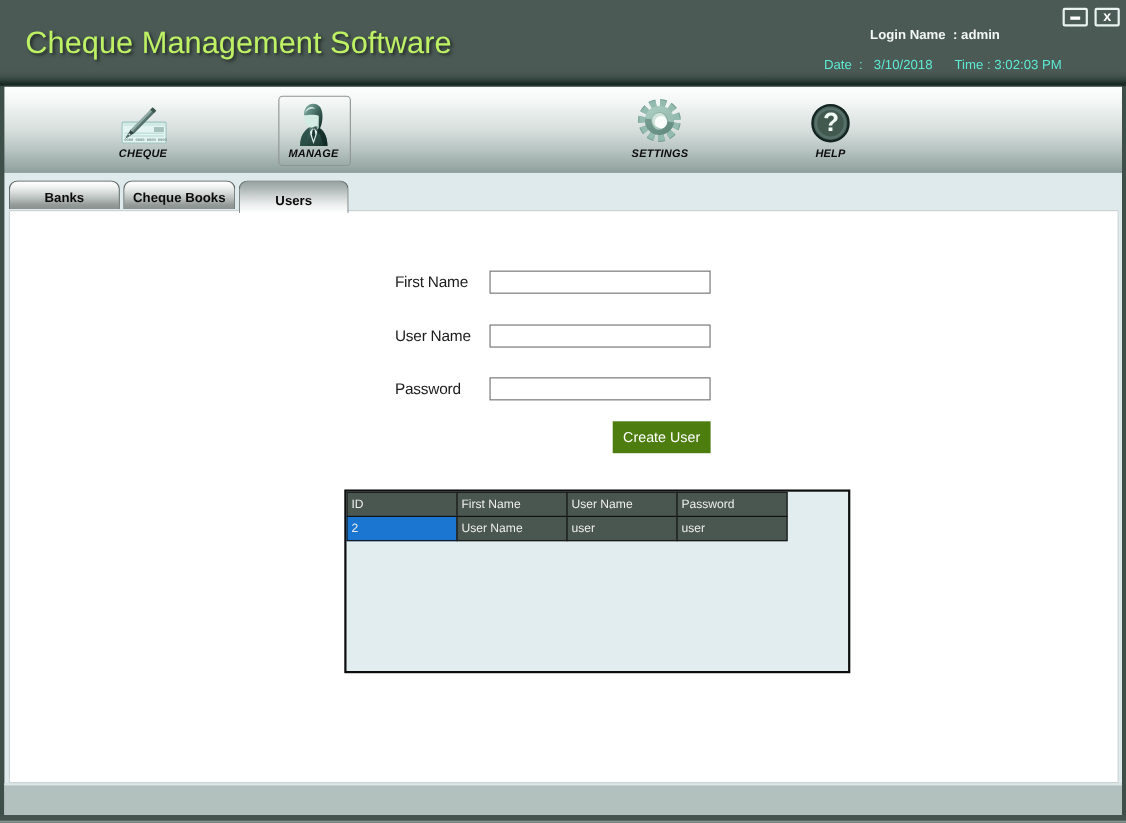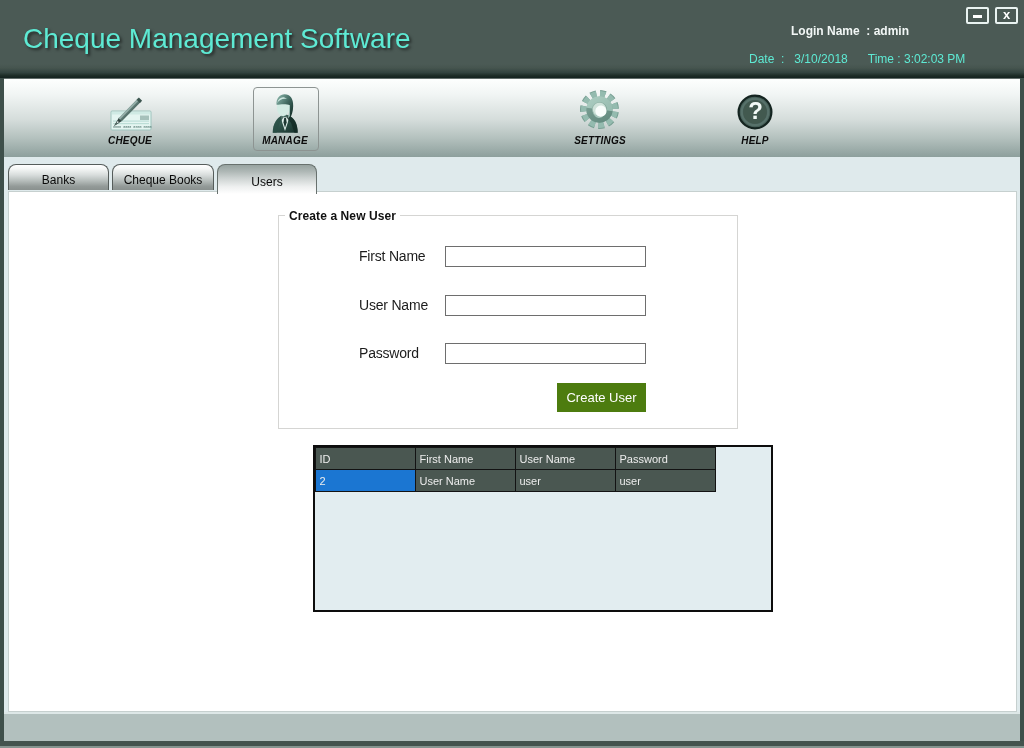--- a/index.html
+++ b/index.html
@@ -3,41 +3,41 @@
 <meta charset="utf-8">
 <style>
   * { margin:0; padding:0; box-sizing:border-box; }
   html,body { width:1024px; height:748px; overflow:hidden; }
   body { position:relative; font-family:"Liberation Sans",sans-serif; background:#3e4f4a; }
   .abs { position:absolute; }
 
   
   #titlebar { left:0; top:0; width:1024px; height:78px;
     background:linear-gradient(to bottom,#4b5a55 0%,#4b5a55 82%,#46554f 87%,#334440 93%,#1d2d27 97%,#142320 100%); }
-  #apptitle { left:23px; top:25px; font-size:28px; line-height:28px; color:#5eead4;
+  #apptitle { left:23px; top:25px; font-size:28px; line-height:28px; color:#bef264;
     text-shadow:2px 2px 3px rgba(0,0,0,0.55); letter-spacing:0px; }
   .winbtn { top:7px; width:23px; height:17px; border:2px solid #e9f3f1; border-radius:2px;
     color:#ffffff; font-weight:bold; font-size:13px; text-align:center; line-height:12px; }
   #btnmin { left:966px; }
   #btnclose { left:995px; }
   .minbar { position:absolute; left:5px; top:6px; width:9px; height:3px; background:#ffffff; }
   #loginname { left:791px; top:24px; font-size:12px; font-weight:bold; color:#f2f7f6; }
   #dateline { left:749px; top:52px; font-size:12px; font-weight:normal; color:#5eead4; }
 
   
   #toolbar { left:4px; top:78px; width:1016px; height:79px; border-top:1px solid #626e6b;
     background:linear-gradient(to bottom,#fdfffe 0%,#f1f5f4 20%,#d5dddb 52%,#b5c2bf 75%,#8d9f9c 100%); }
   .tbitem { top:0; height:79px; text-align:center; }
   .tblabel { position:absolute; width:100%; top:56px; font-size:10px; font-weight:bold; color:#0c0c0c; letter-spacing:0.2px;font-style:italic; }
   #managebox { left:249px; top:8px; width:66px; height:64px; border:1px solid #8d9492; border-radius:4px; }
 
   
   #page { left:4px; top:157px; width:1016px; height:584px; background:#dfeaec; }
   .tab { top:164px; height:26px; border:1px solid #565d5b; border-bottom:none;
-    border-radius:8px 8px 0 0; text-align:center; font-size:12px; font-weight:normal; color:#0a0a0a;
+    border-radius:8px 8px 0 0; text-align:center; font-size:12px; font-weight:bold; color:#0a0a0a;
     background:linear-gradient(to bottom,#ffffff 0%,#f5f7f6 15%,#d8dddc 40%,#b3bab8 65%,#939a98 85%,#8a918f 100%);
     line-height:30px; }
   #tab-banks { left:8px; width:101px; }
   #tab-cheque { left:112px; width:102px; }
   #tab-users { left:217px; top:164px; width:100px; height:30px; line-height:34px;
     background:linear-gradient(to bottom,#97a3a0 0%,#aeb7b5 22%,#ccd2d1 45%,#eef0f0 75%,#ffffff 100%);
     border-color:#68716e; border-radius:8px 8px 0 0; z-index:3; }
 
   
   #panel { left:8px; top:191px; width:1009px; height:521px; background:#ffffff; border:1px solid #c6d0cf; z-index:2; }
@@ -169,23 +169,20 @@
       <div class="tblabel">HELP</div>
     </div>
   </div>
 
   <div class="abs" id="page"></div>
   <div class="abs tab" id="tab-banks">Banks</div>
   <div class="abs tab" id="tab-cheque">Cheque Books</div>
   <div class="abs tab" id="tab-users">Users</div>
 
   <div class="abs" id="panel">
-    <div id="groupbox">
-      <div id="grouptitle">Create a New User</div>
-    </div>
     <div class="flabel" style="left:350px;top:56px;">First Name</div>
     <div class="flabel" style="left:350px;top:105px;">User Name</div>
     <div class="flabel" style="left:350px;top:153px;">Password</div>
     <div class="finput" style="top:54px;"></div>
     <div class="finput" style="top:102.5px;"></div>
     <div class="finput" style="top:150.5px;"></div>
     <div id="createbtn">Create User</div>
 
     <div id="gridwrap">
       <div class="gcell ghead" style="left:0px;top:0px;width:101px;">ID</div>

